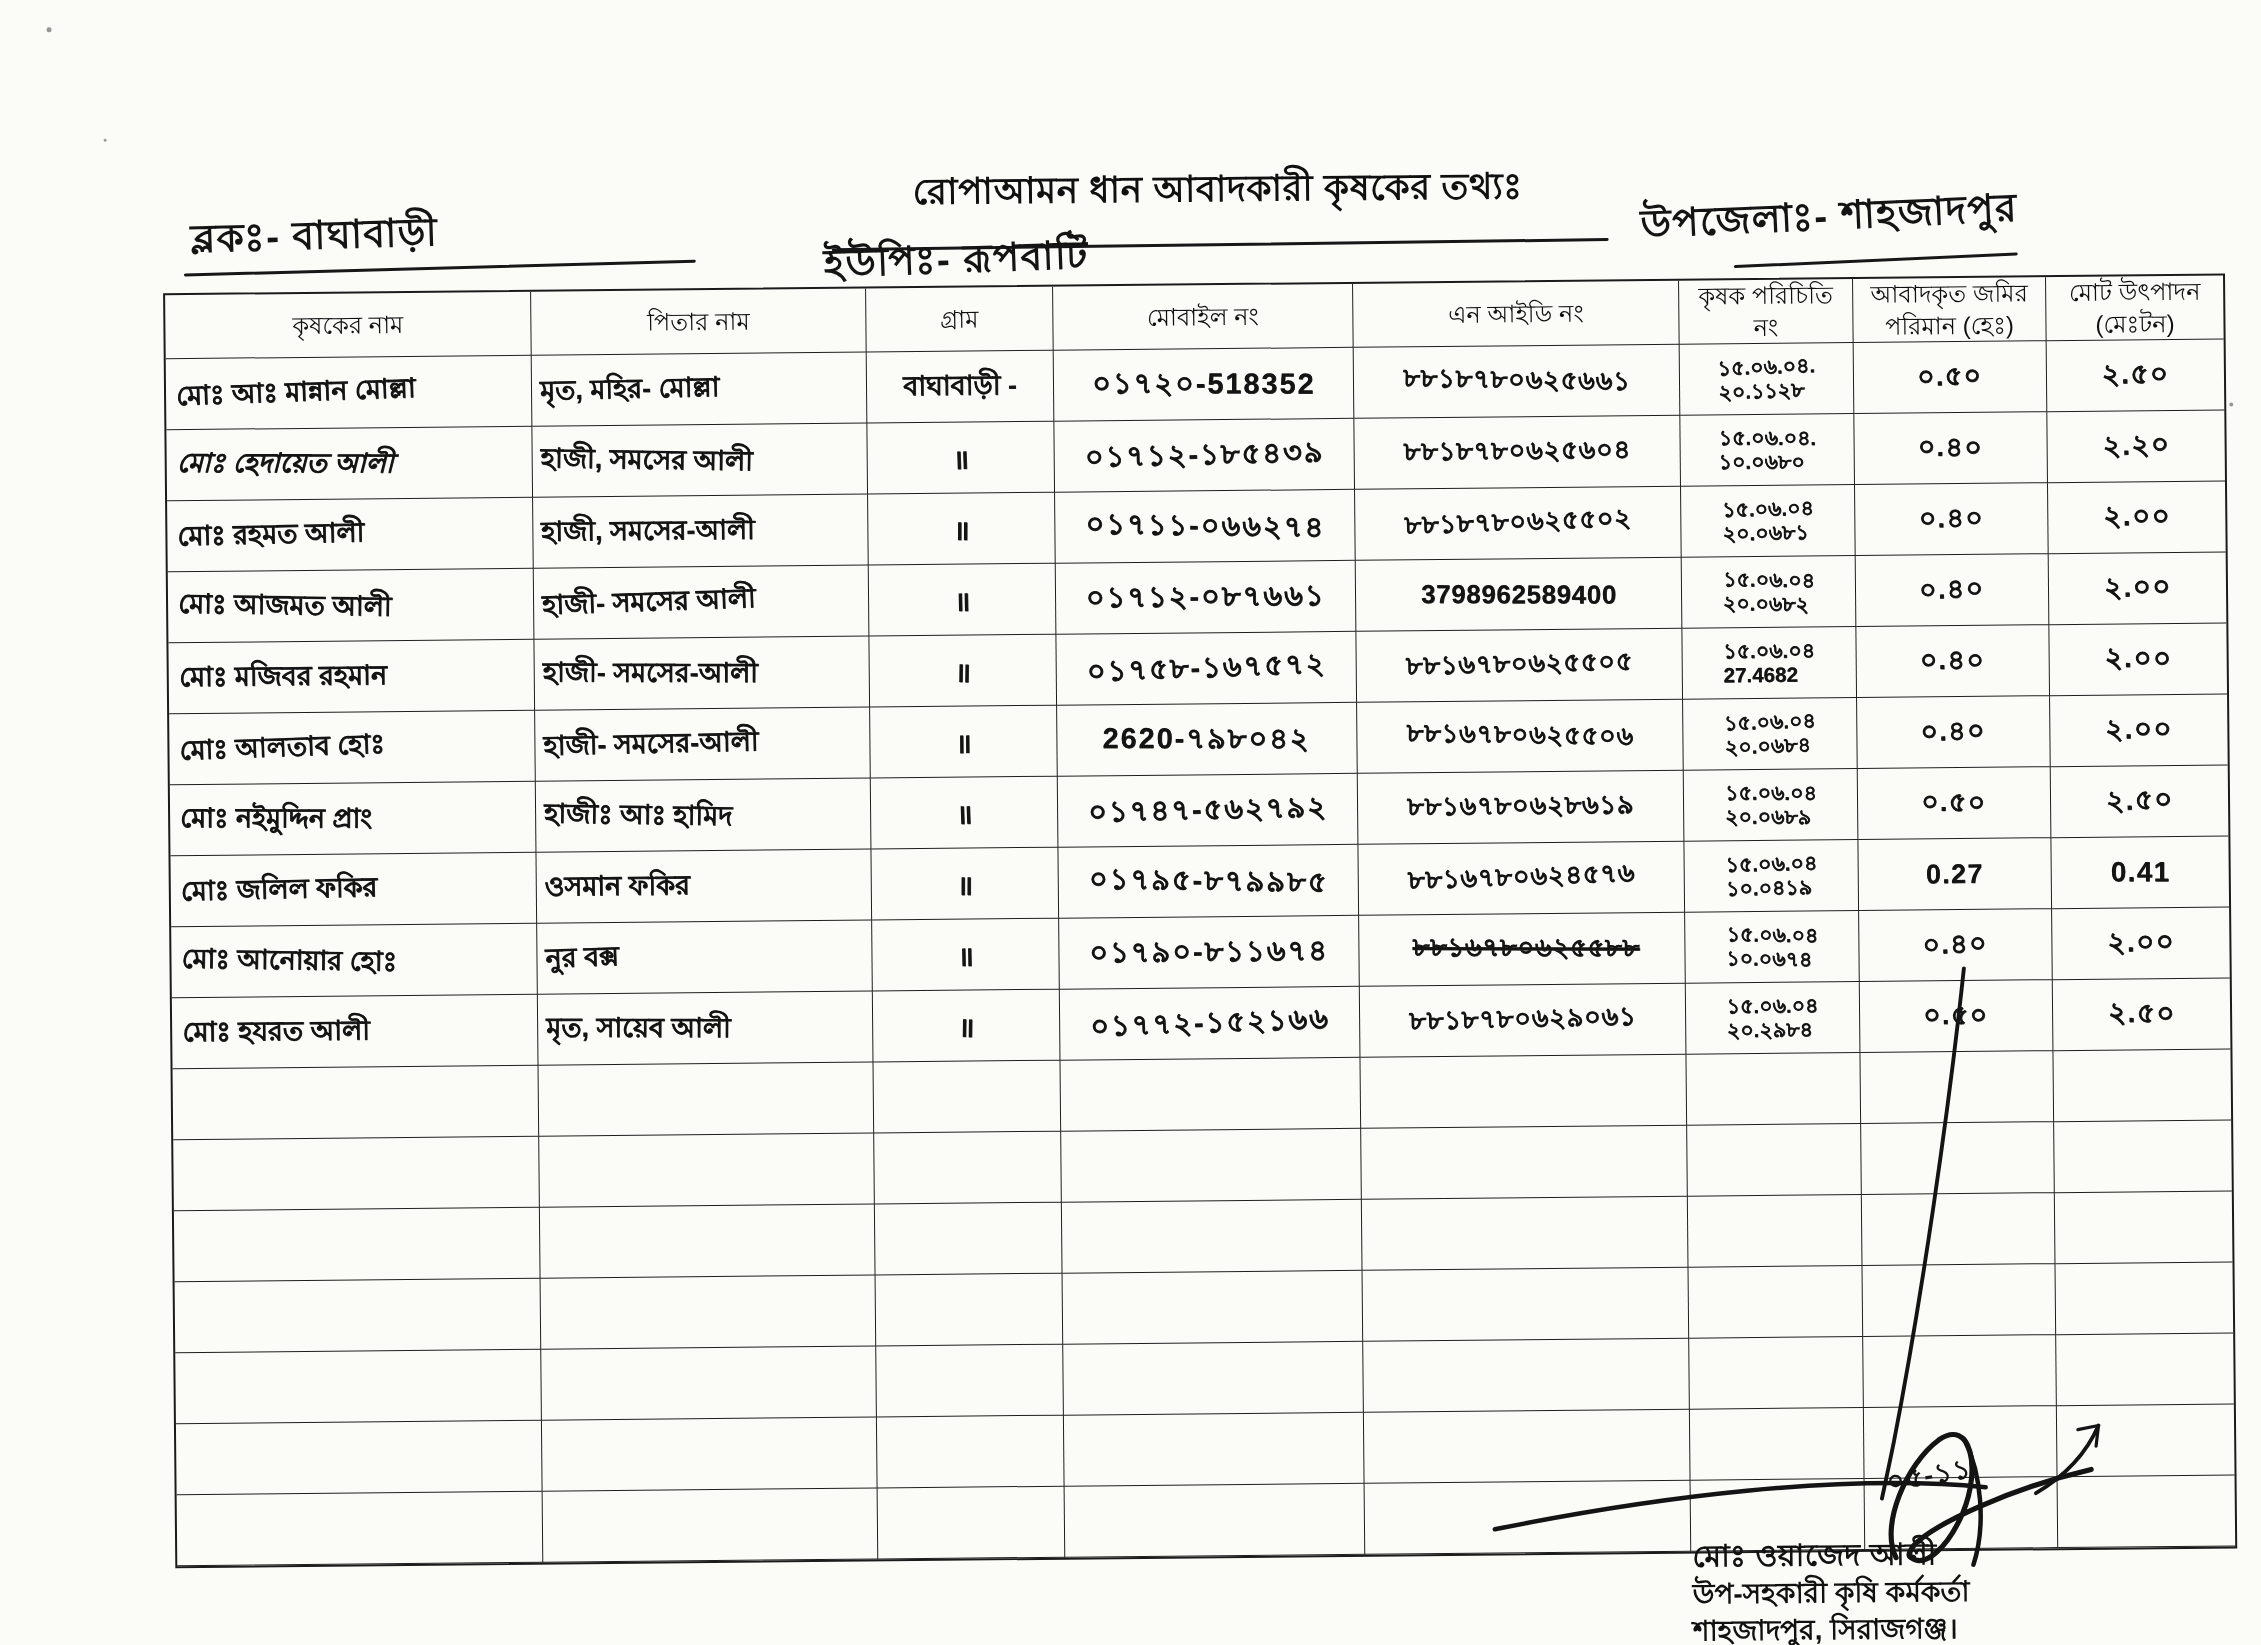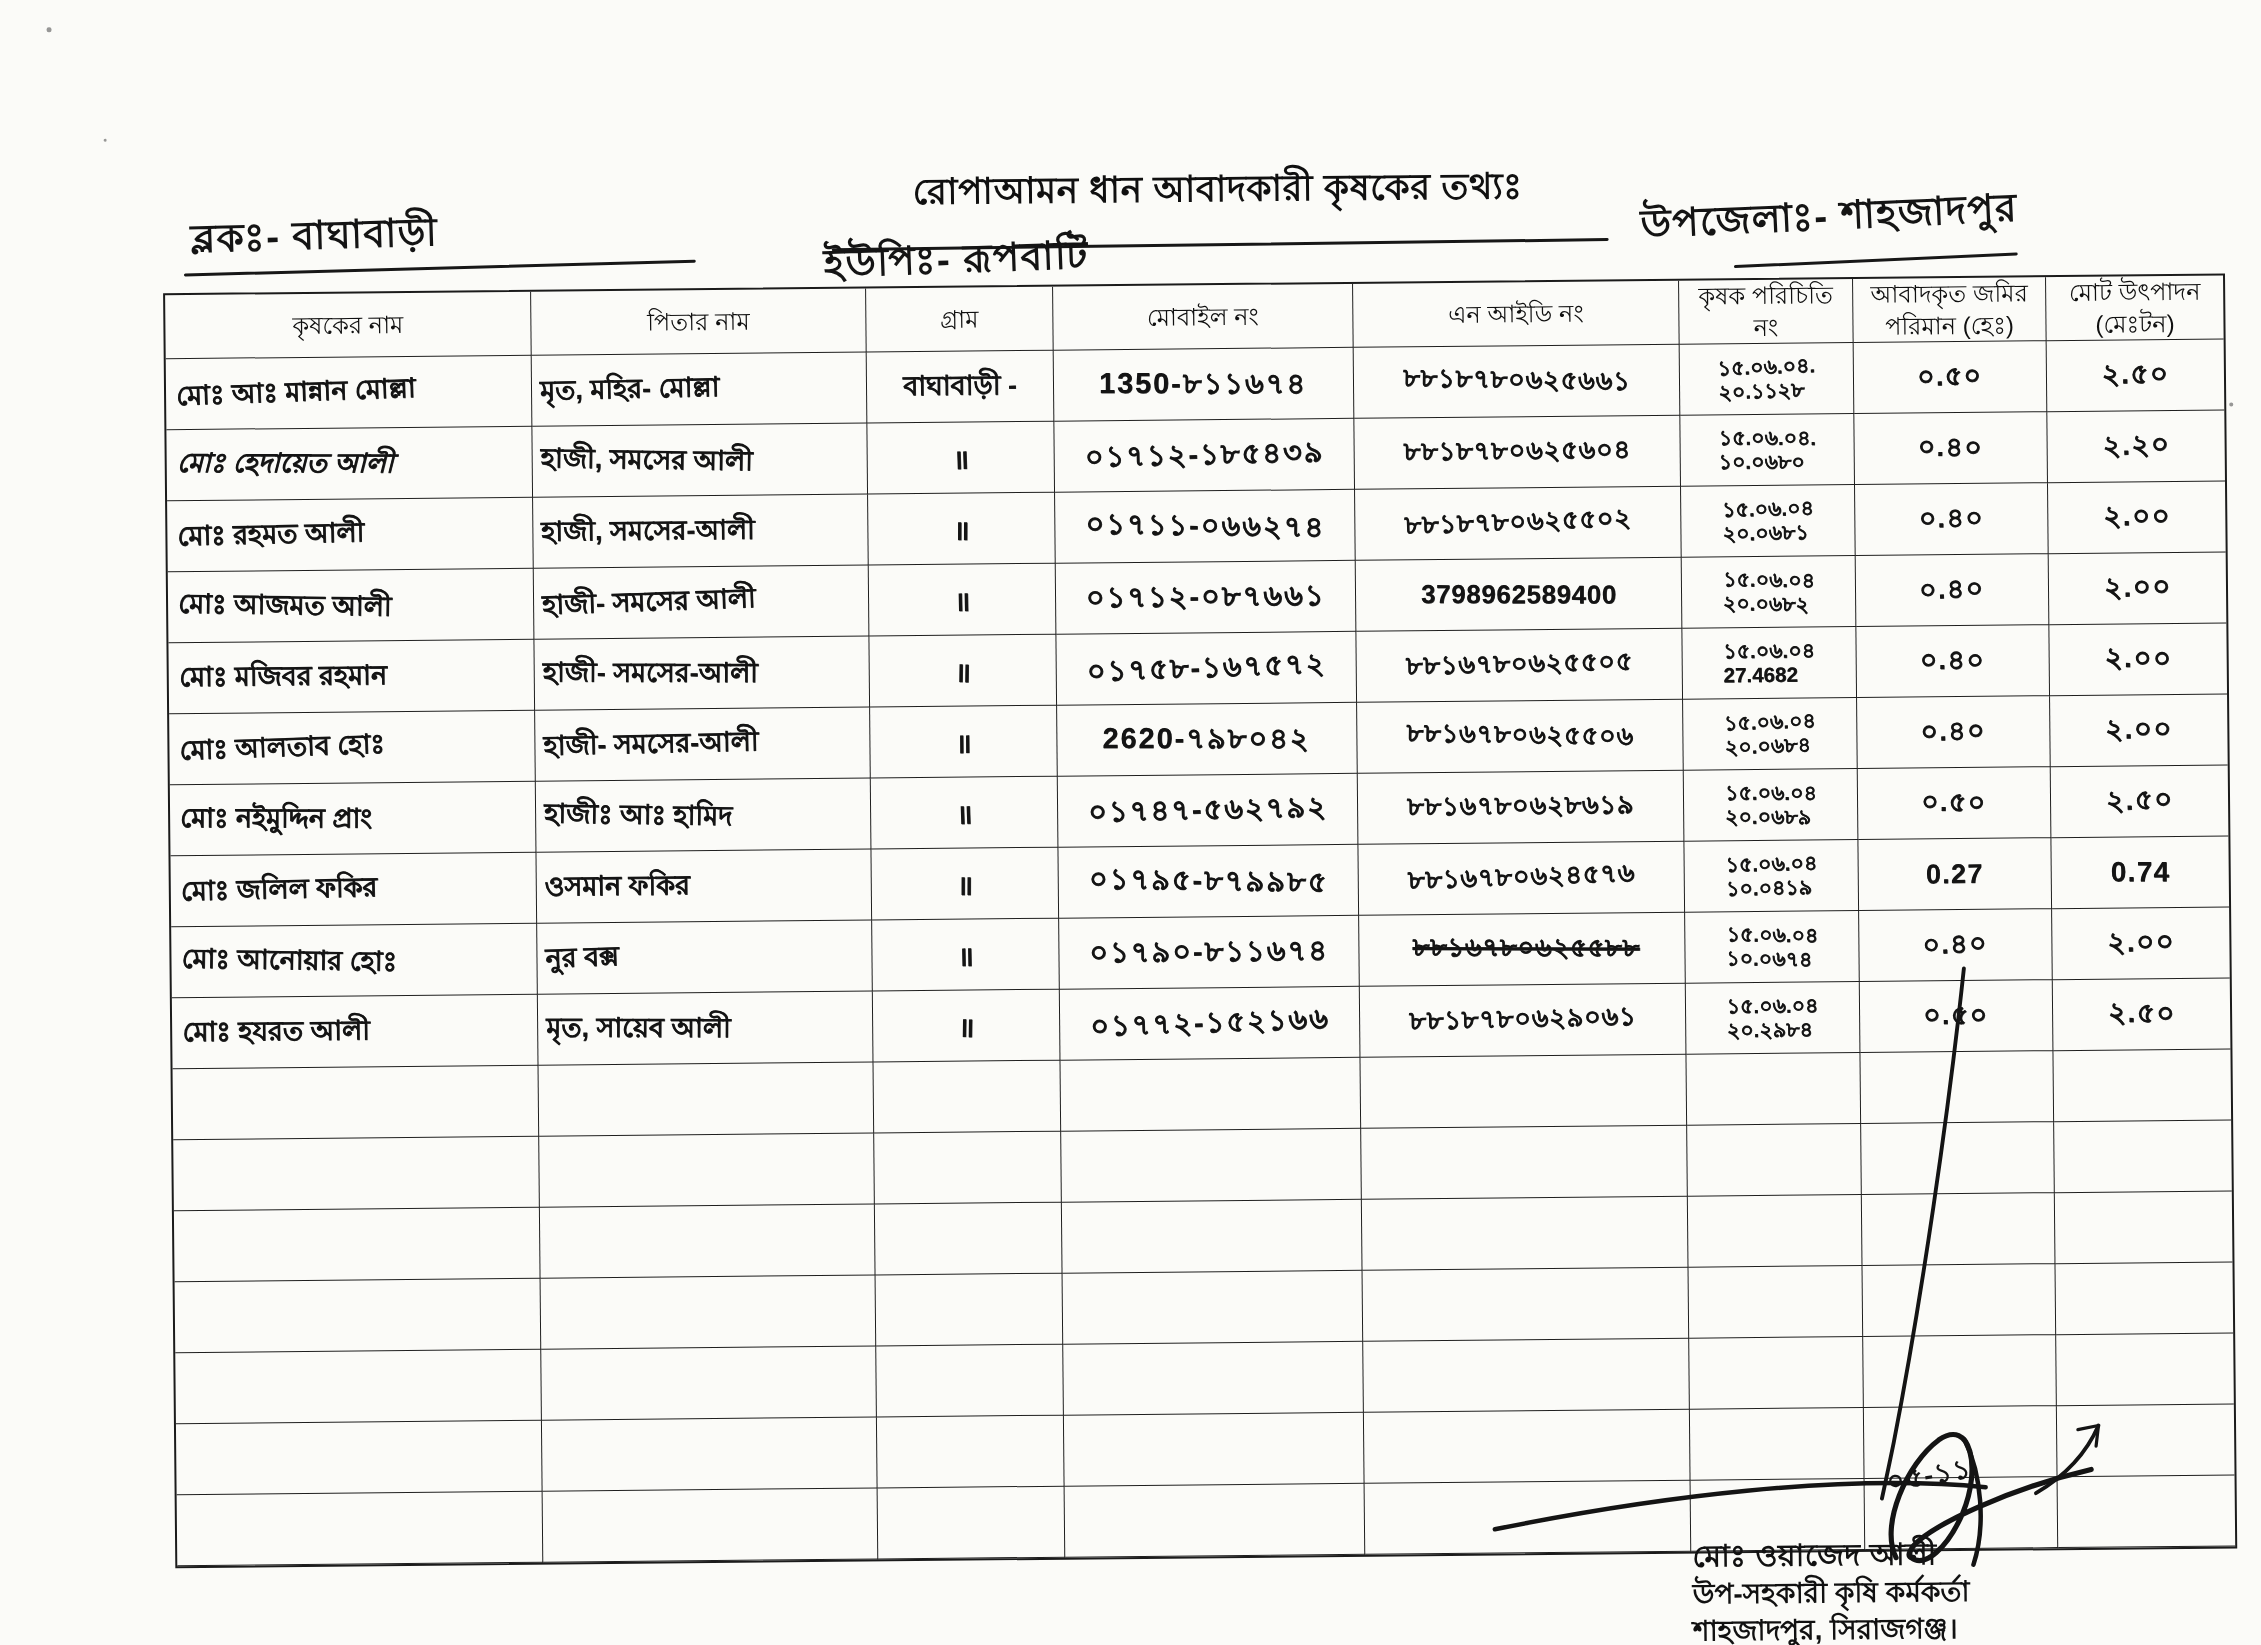--- a/index.html
+++ b/index.html
@@ -108,21 +108,21 @@
   <div class="cell data c-name">
         <span class="hand" style="transform: rotate(-1.4deg);">মোঃ আঃ মান্নান মোল্লা</span>
       </div>
       <div class="cell data c-father">
         <span class="hand" style="transform: rotate(-0.7deg);">মৃত, মহির- মোল্লা</span>
       </div>
       <div class="cell data c-village">
         <span class="hand" style="transform: rotate(0deg);">বাঘাবাড়ী -</span>
       </div>
       <div class="cell data c-mobile">
-        <span class="hand" style="transform: rotate(0.7deg);">1350-৮১১৬৭৪</span>
+        <span class="hand" style="transform: rotate(0.7deg);">০১৭২০-518352</span>
       </div>
       <div class="cell data c-nid">
         <span class="hand" style="transform: rotate(1.4deg);">৮৮১৮৭৮০৬২৫৬৬১</span>
       </div>
       <div class="cell data c-fid">
         <span class="hand" style="transform: rotate(-1.4deg);">
           <span class="fid-line">১৫.০৬.০৪.</span>
           <span class="fid-line">২০.১১২৮</span>
         </span>
       </div>
@@ -312,21 +312,21 @@
       <div class="cell data c-fid">
         <span class="hand" style="transform: rotate(-0.7deg);">
           <span class="fid-line">১৫.০৬.০৪</span>
           <span class="fid-line">১০.০৪১৯</span>
         </span>
       </div>
       <div class="cell data c-land">
         <span class="hand" style="transform: rotate(0deg);">0.27</span>
       </div>
       <div class="cell data c-prod">
-        <span class="hand" style="transform: rotate(0.7deg);">0.74</span>
+        <span class="hand" style="transform: rotate(0.7deg);">0.41</span>
       </div>
       <div class="cell data c-name">
         <span class="hand" style="transform: rotate(1.4deg);">মোঃ আনোয়ার হোঃ</span>
       </div>
       <div class="cell data c-father">
         <span class="hand" style="transform: rotate(-1.4deg);">নুর বক্স</span>
       </div>
       <div class="cell data c-village">
         <span class="hand" style="transform: rotate(-0.7deg);">॥</span>
       </div>

